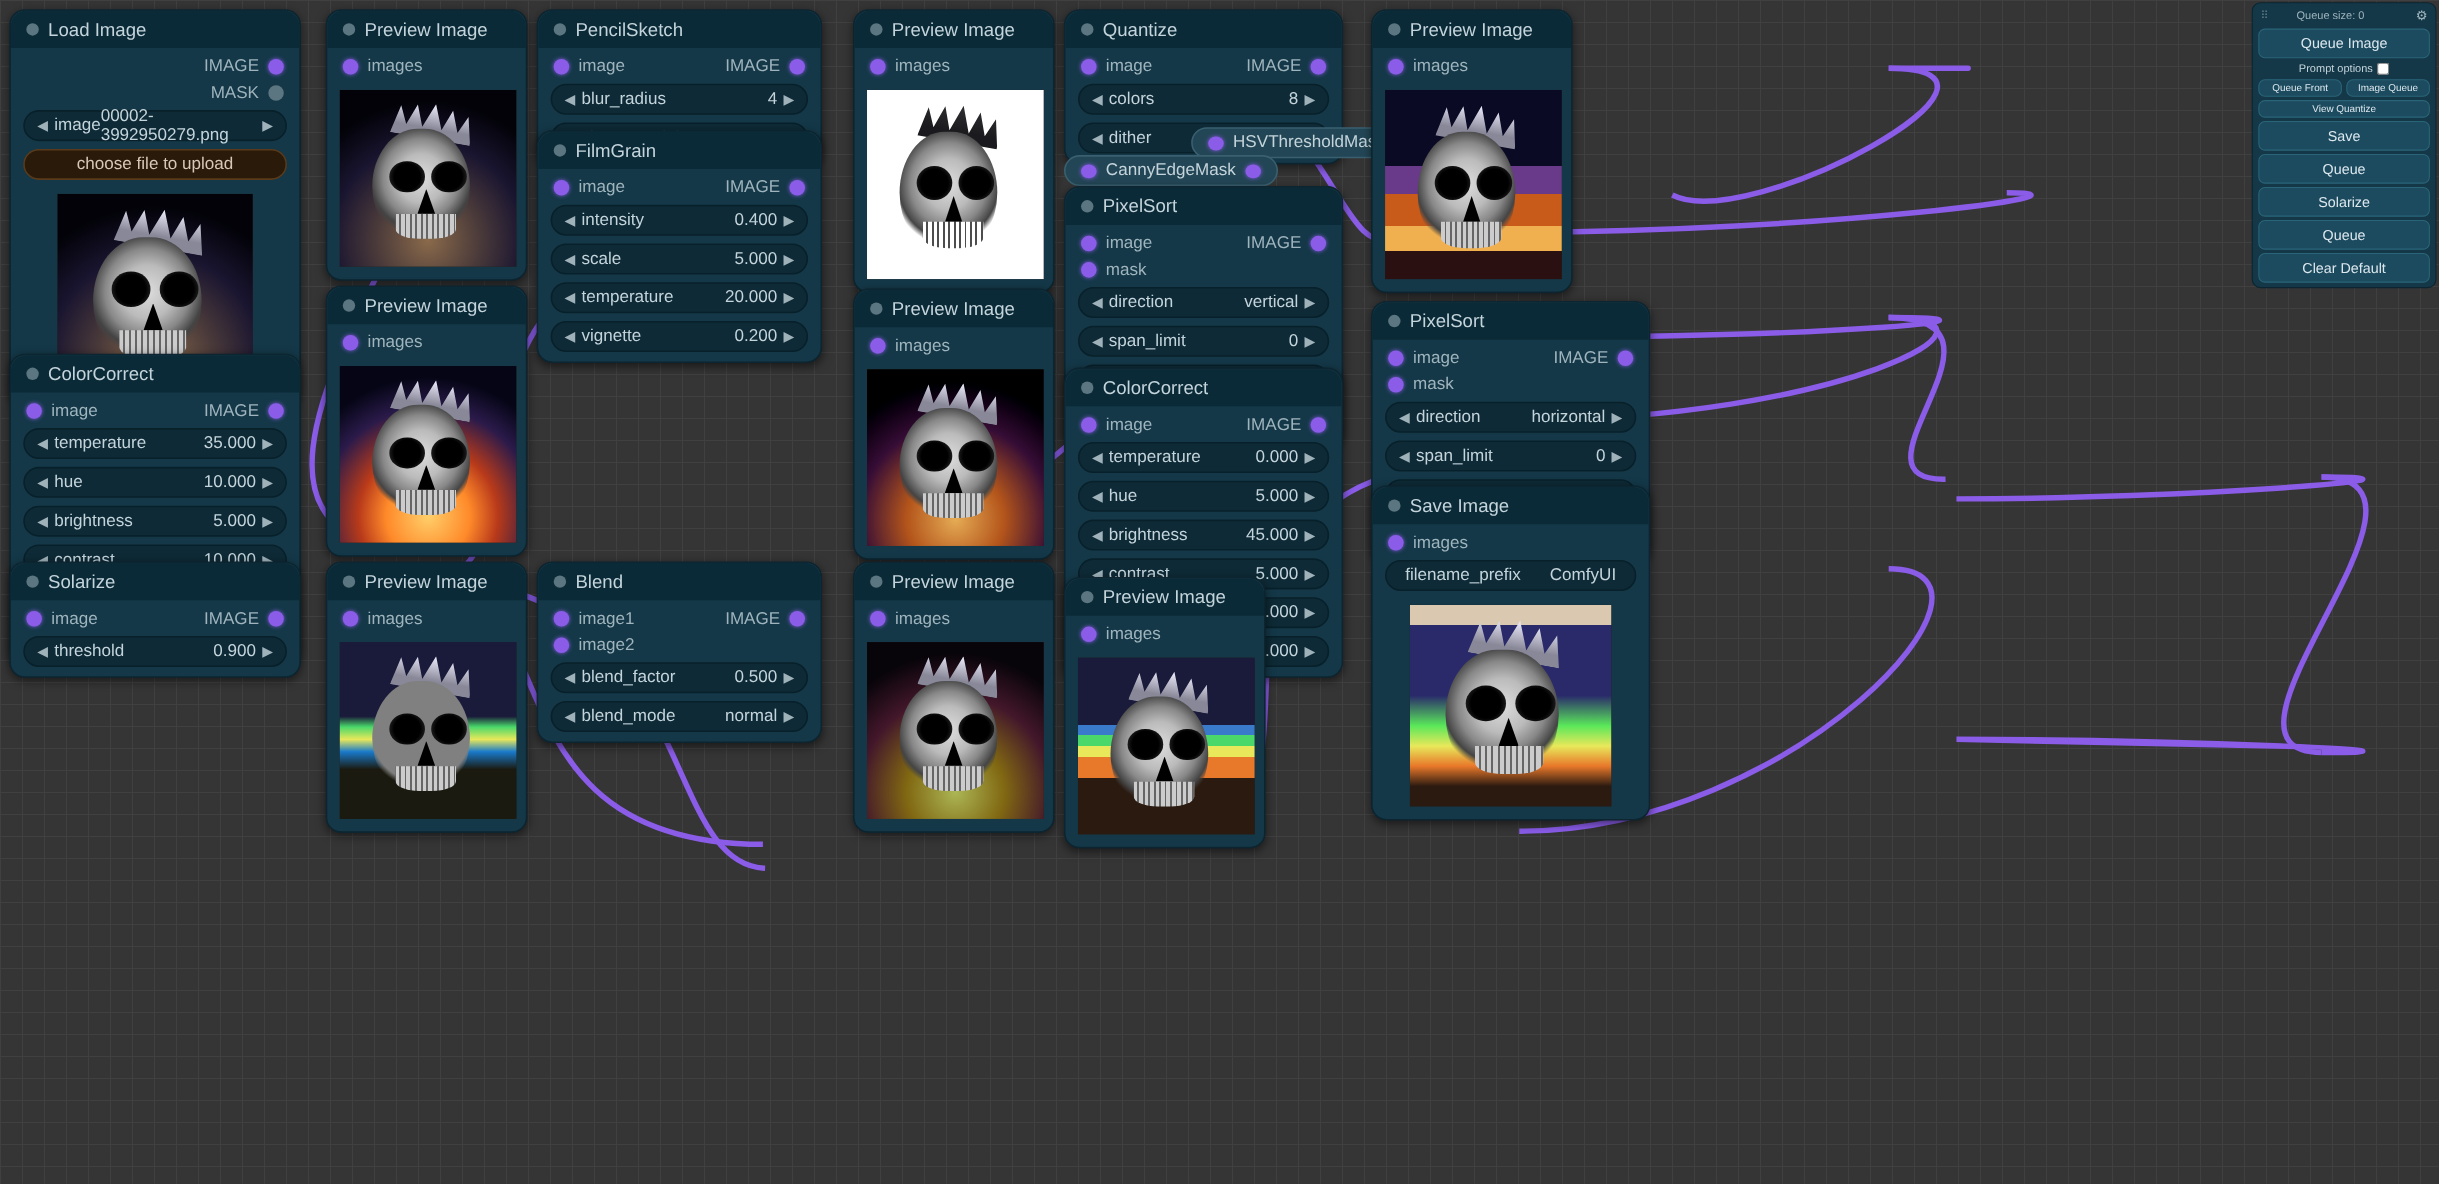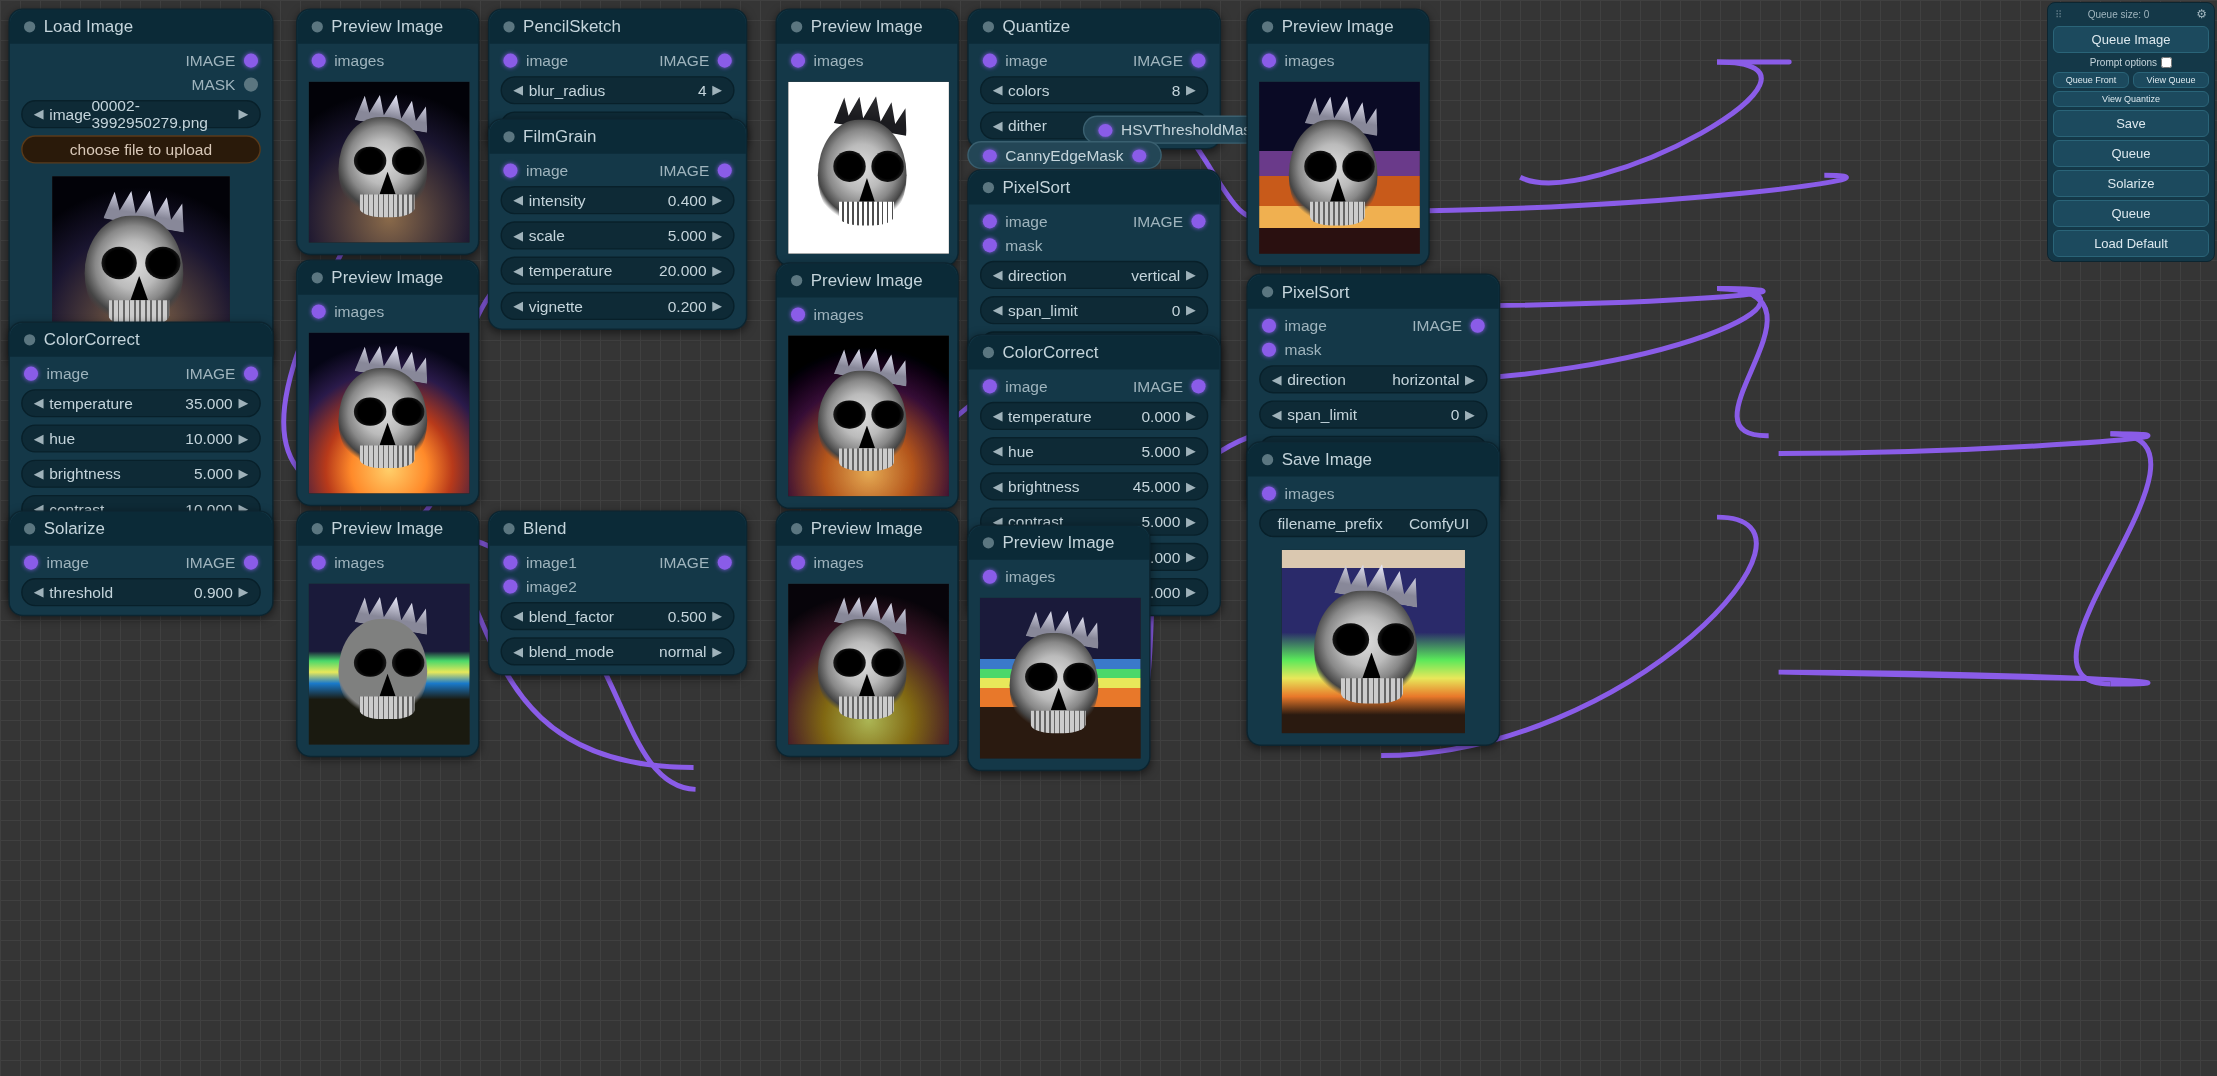--- a/index.html
+++ b/index.html
@@ -777,21 +777,21 @@
       <span style="margin:0 auto">Queue size: 0</span>
       <span class="gear">⚙</span>
     </div>
   <div class="sbtn">Queue Image</div>
   <div class="extra">
       <span>Prompt options</span>
       <input type="checkbox" style="">
     </div>
   <div class="srow">
       <div class="sbtn small">Queue Front</div>
-      <div class="sbtn small">View Queue</div>
+      <div class="sbtn small">Image Queue</div>
     </div>
   <div class="sbtn small">View Quantize</div>
   <div class="sbtn">Save</div>
   <div class="sbtn">Queue</div>
   <div class="sbtn">Solarize</div>
   <div class="sbtn">Queue</div>
-  <div class="sbtn">Load Default</div>
+  <div class="sbtn">Clear Default</div>
 </div>
 
 </body></html>

